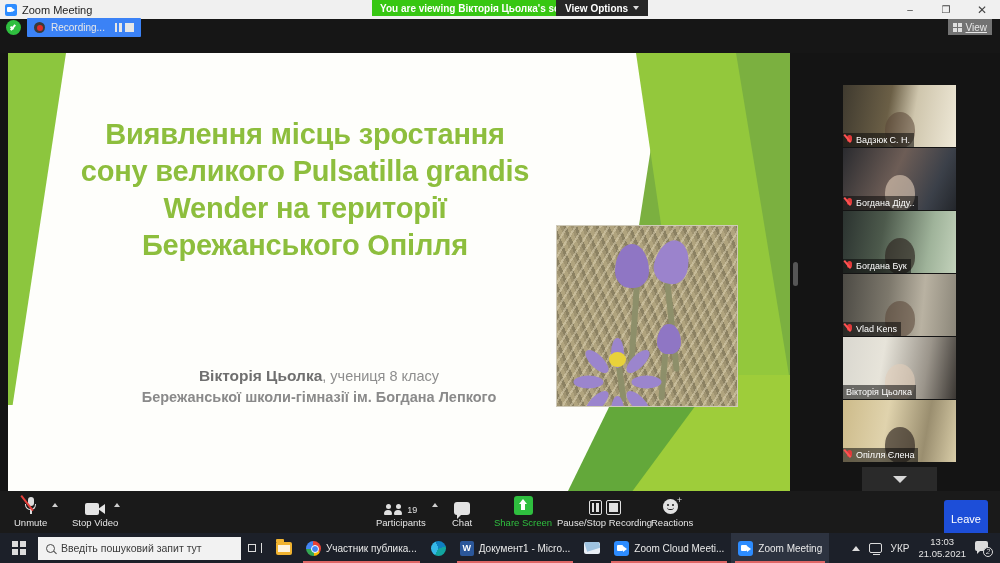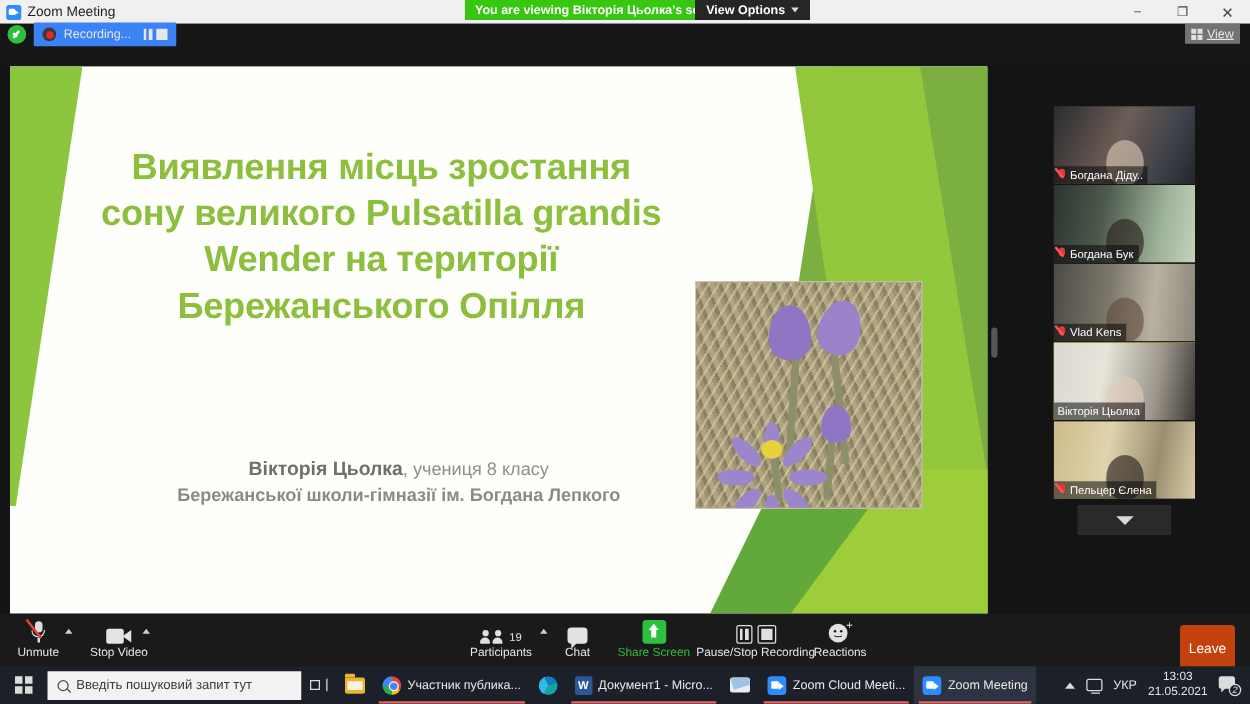--- a/index.html
+++ b/index.html
@@ -297,21 +297,21 @@
   .react-ico .e1 { left: 4px; } .react-ico .e2 { left: 9px; }
   .react-ico .mo {
     position: absolute; left: 4px; top: 10px; width: 7px; height: 3px;
     border-bottom: 1.5px solid #1a1a1a; border-radius: 0 0 6px 6px;
   }
   .react-ico .plus {
     position: absolute; right: -1px; top: 0; color: #e2e2e2; font-size: 9px; line-height: 7px;
   }
   .leave-btn {
     position: absolute; right: 12px; top: 9px; width: 44px; height: 38px;
-    background: #c2410c; color: #fff; font-size: 11px; border-radius: 3px;
+    background: #1d4ed8; color: #fff; font-size: 11px; border-radius: 3px;
     display: flex; align-items: center; justify-content: center;
   }
 
   
   .taskbar {
     position: absolute; left: 0; bottom: 0; width: 1000px; height: 30px;
     background: #1c2029; display: flex; align-items: center;
   }
   .start {
     width: 38px; height: 30px; display: flex; align-items: center; justify-content: center;
@@ -492,20 +492,28 @@
           <span class="nm">Вікторія Цьолка</span><span>, учениця 8 класу</span>
         </div>
         <div class="l2">Бережанської школи-гімназії ім. Богдана Лепкого</div>
       </div>
     </div>
   </div>
   <div class="share-scroll"></div>
 
   <div class="strip">
     <div class="tile">
+      <div class="cam c1"></div>
+        <div class="head"></div>
+      <div class="nameplate">
+          <span class="mic-mute"></span>
+          <span>Вадзюк С. Н.</span>
+        </div>
+    </div>
+    <div class="tile">
       <div class="cam c2"></div>
         <div class="head pale"></div>
       <div class="nameplate">
           <span class="mic-mute"></span>
           <span>Богдана Діду..</span>
         </div>
     </div>
     <div class="tile">
       <div class="cam c3"></div>
         <div class="head dark"></div>
@@ -527,21 +535,21 @@
         <div class="head pale"></div>
       <div class="nameplate">
           <span>Вікторія Цьолка</span>
         </div>
     </div>
     <div class="tile">
       <div class="cam c6"></div>
         <div class="head dark"></div>
       <div class="nameplate">
           <span class="mic-mute"></span>
-          <span>Пельцер Єлена</span>
+          <span>Опілля Єлена</span>
         </div>
     </div>
     <div class="scroll-more">
       <span class="chev-lg"></span>
     </div>
   </div>
 
   <div class="zbar">
     <div class="zitem" style="left:14px;">
       <span class="zicon">

